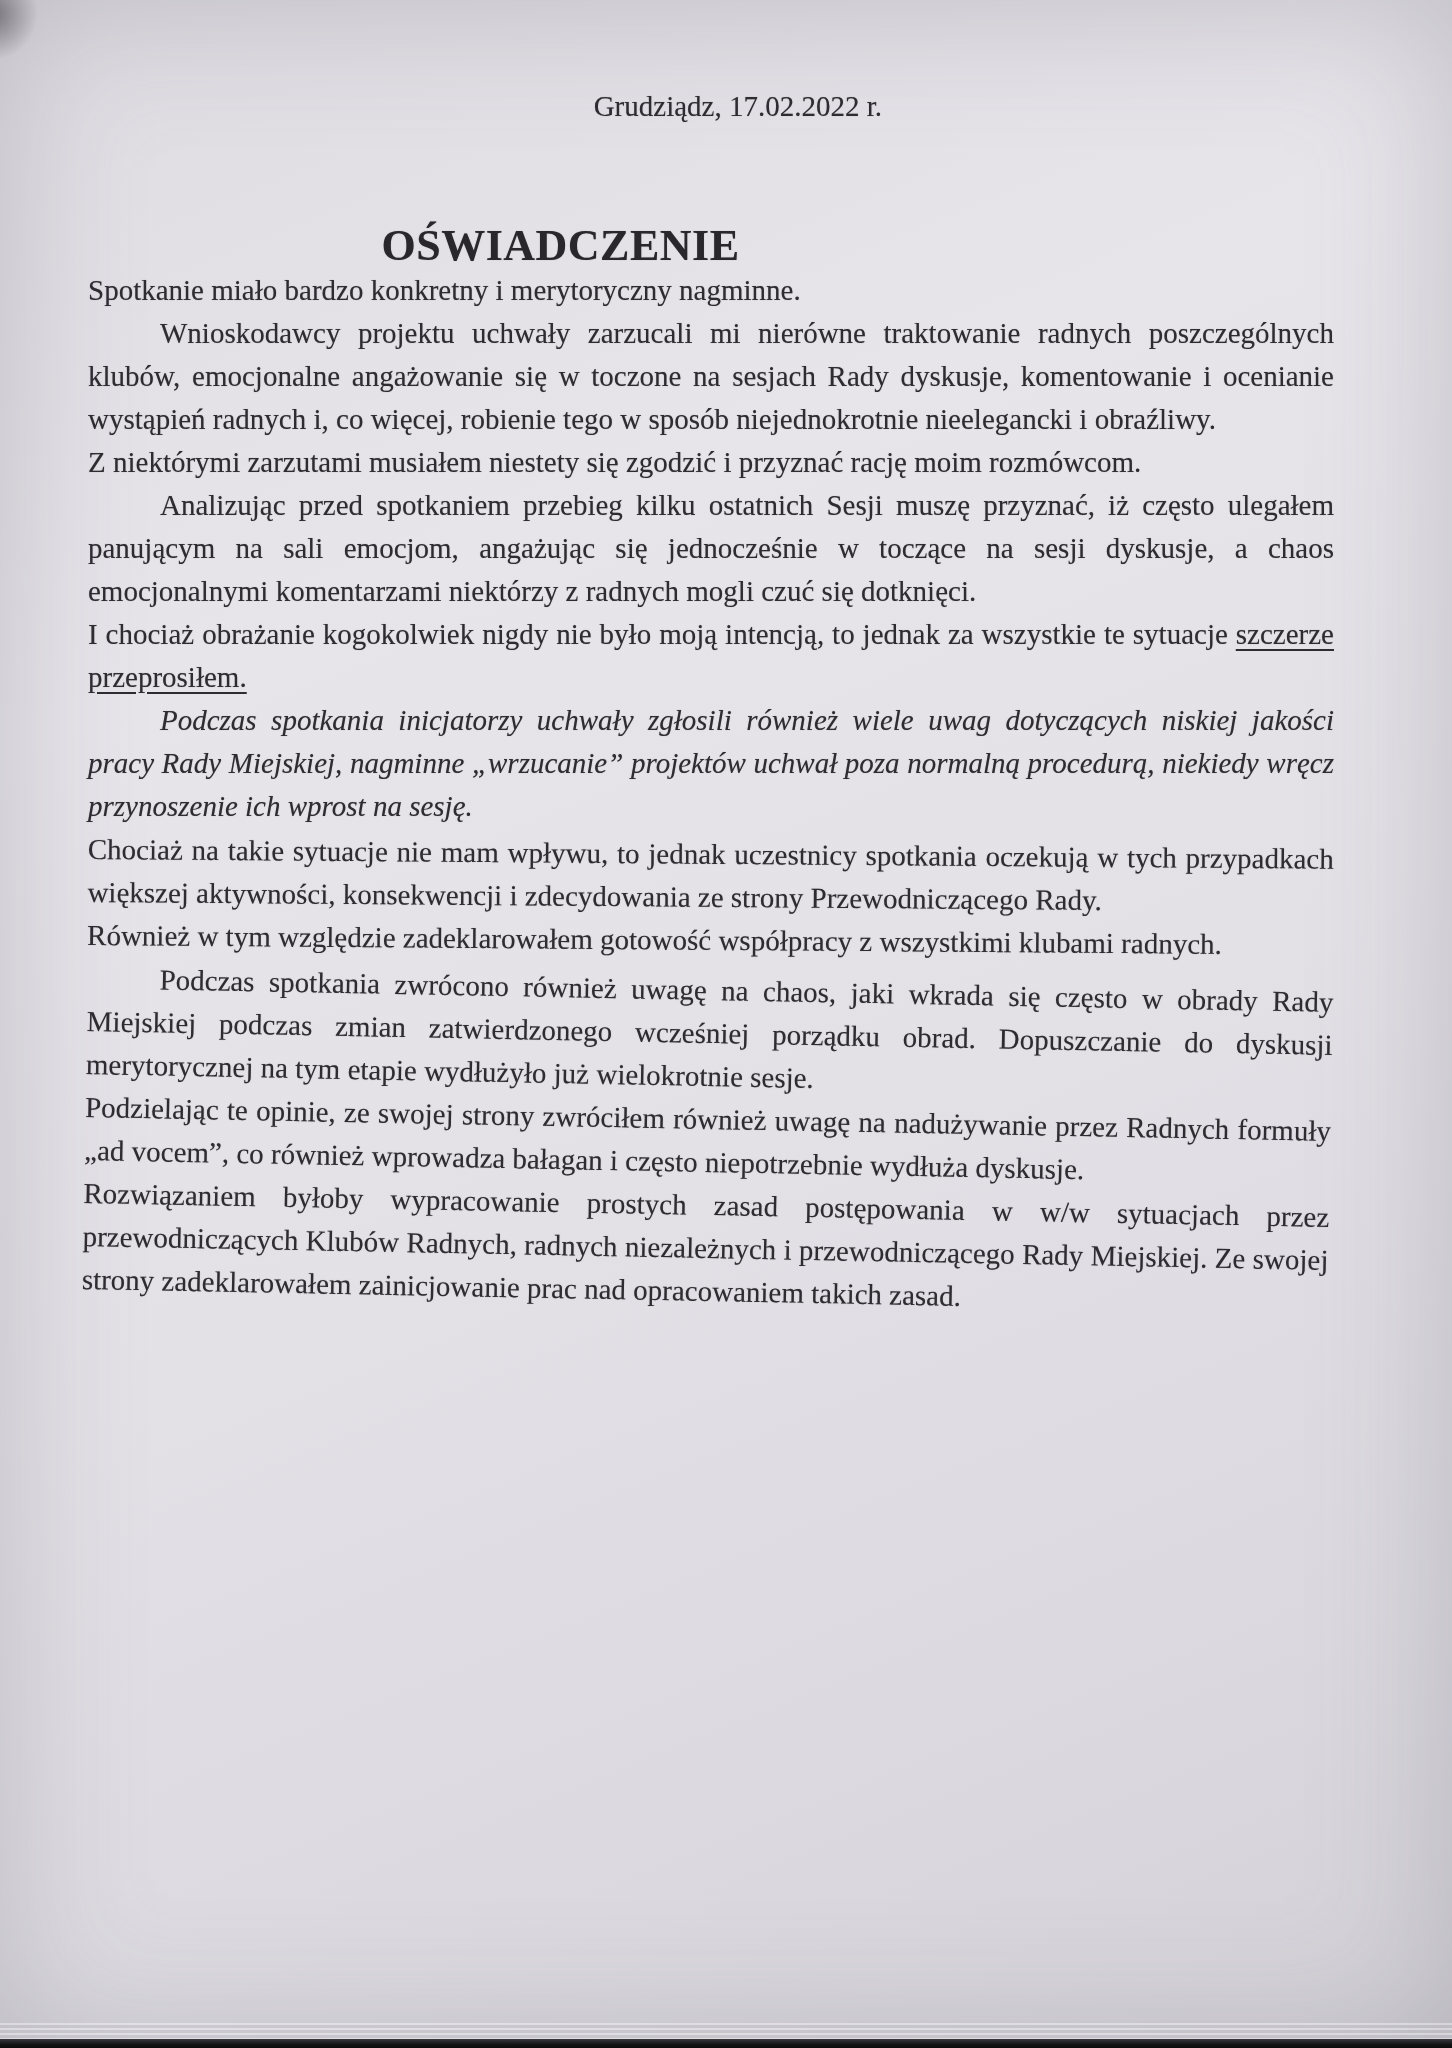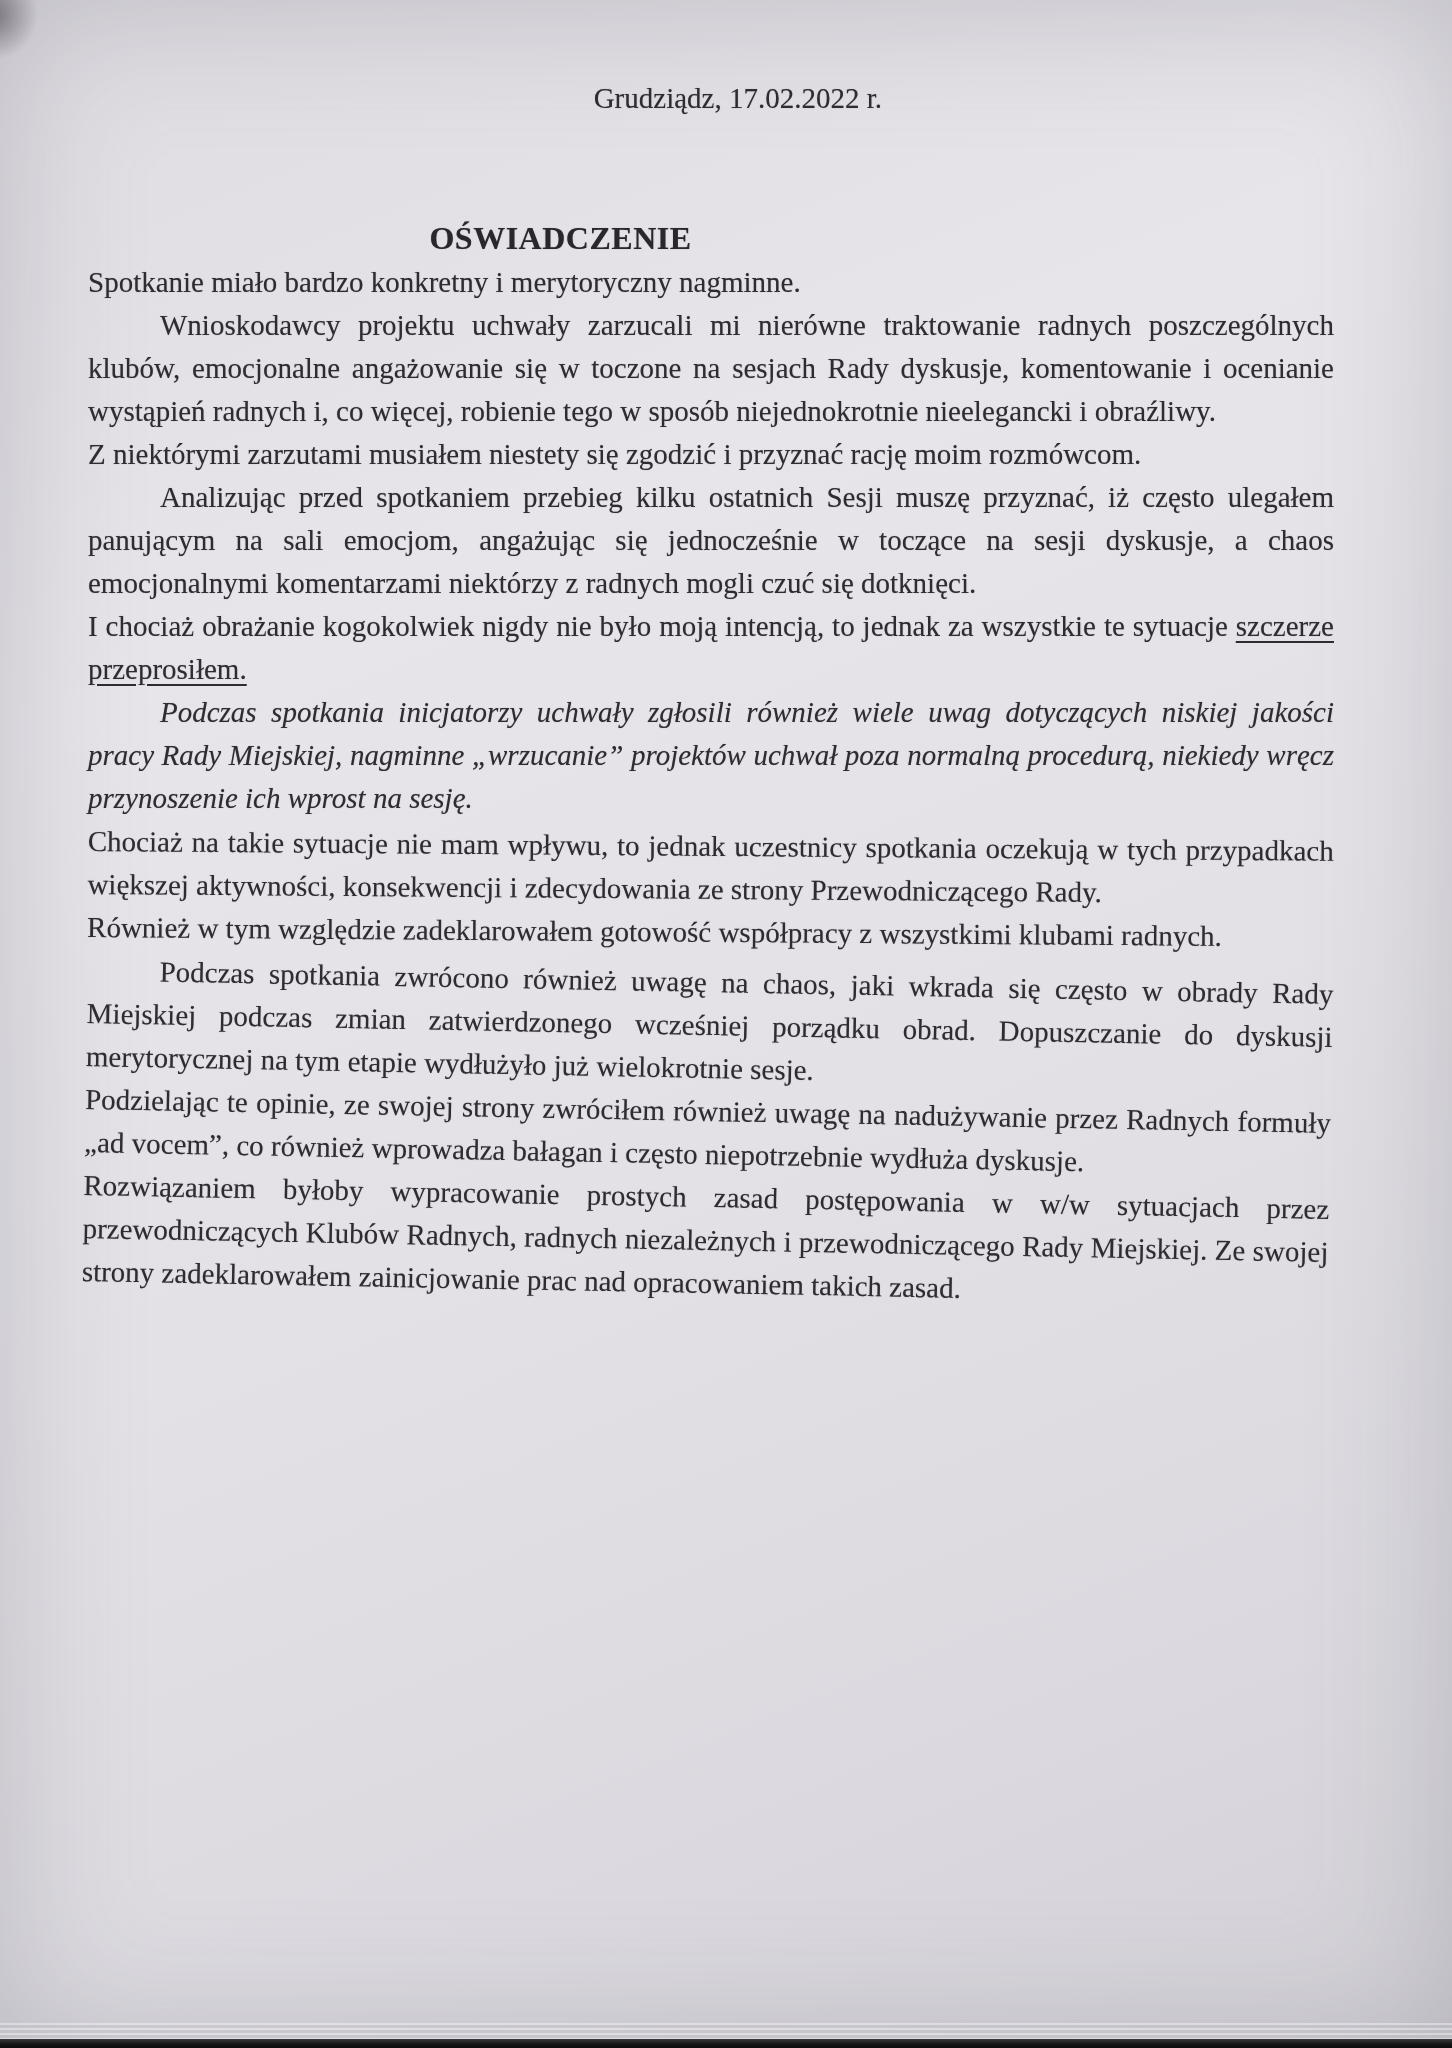--- a/index.html
+++ b/index.html
@@ -23,28 +23,28 @@
     position: absolute;
     top: 0; left: 0; right: 0;
     padding: 70px 118px 0 88px;
     color: #2e2c31;
     font-size: 29px;
     line-height: 43px;
     text-shadow: 0 0 1px rgba(70,66,74,0.45);
   }
   .dateline {
     text-align: right;
-    margin: 7px 452px 0 0;
+    margin: 15px 452px 0 0;
     white-space: nowrap;
   }
   .doc-title {
     width: 945px;
     margin: 95px 0 0 0;
     text-align: center;
-    font-size: 32px;
+    font-size: 44px;
     line-height: 46px;
     font-weight: bold;
     letter-spacing: 0.5px;
     color: #29272c;
   }
   p.para {
     margin: 0;
     text-align: justify;
   }
   p.indent { text-indent: 72px; }

